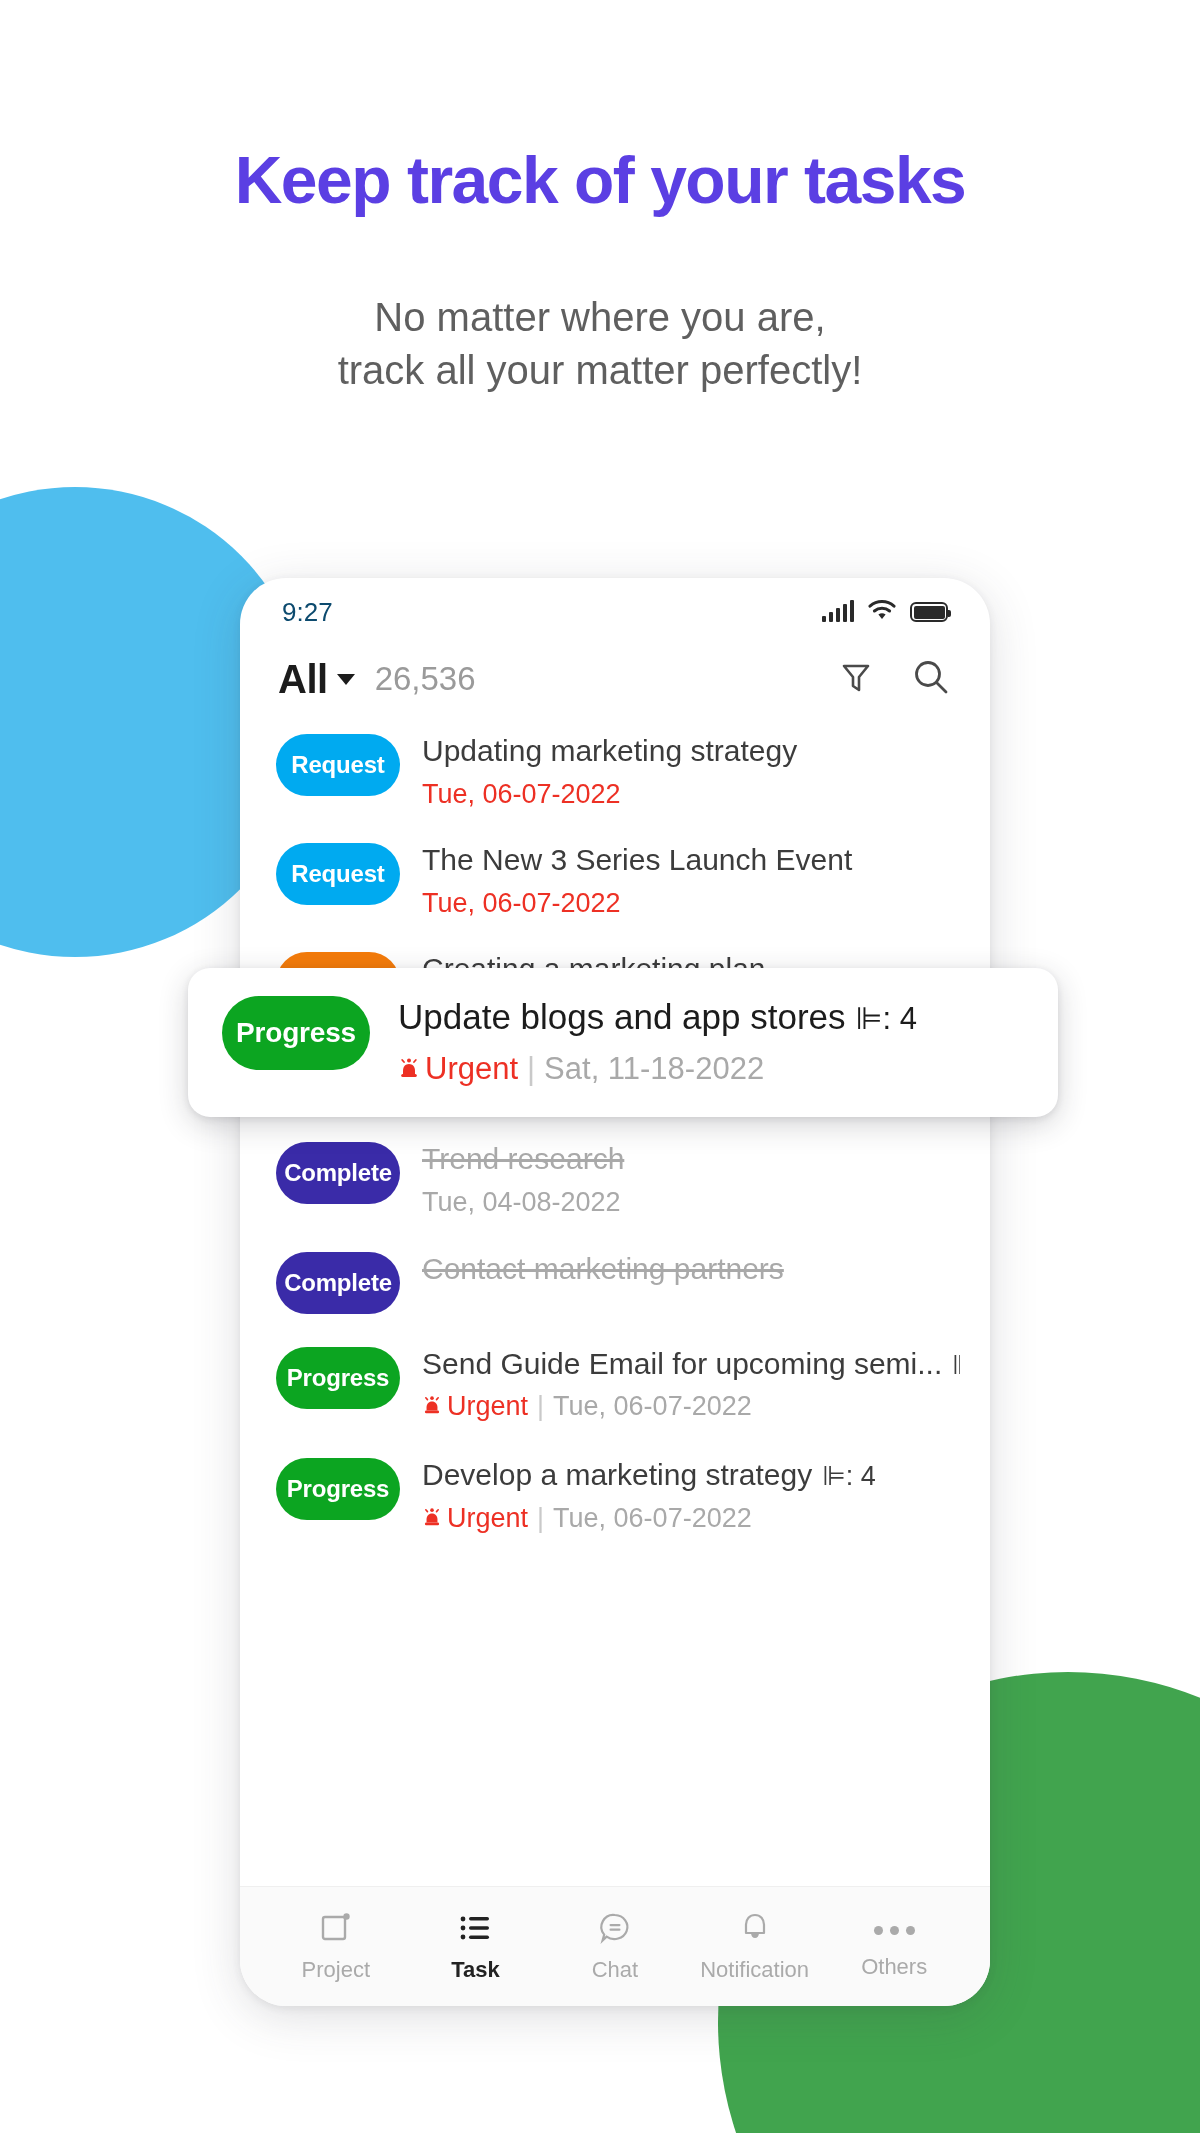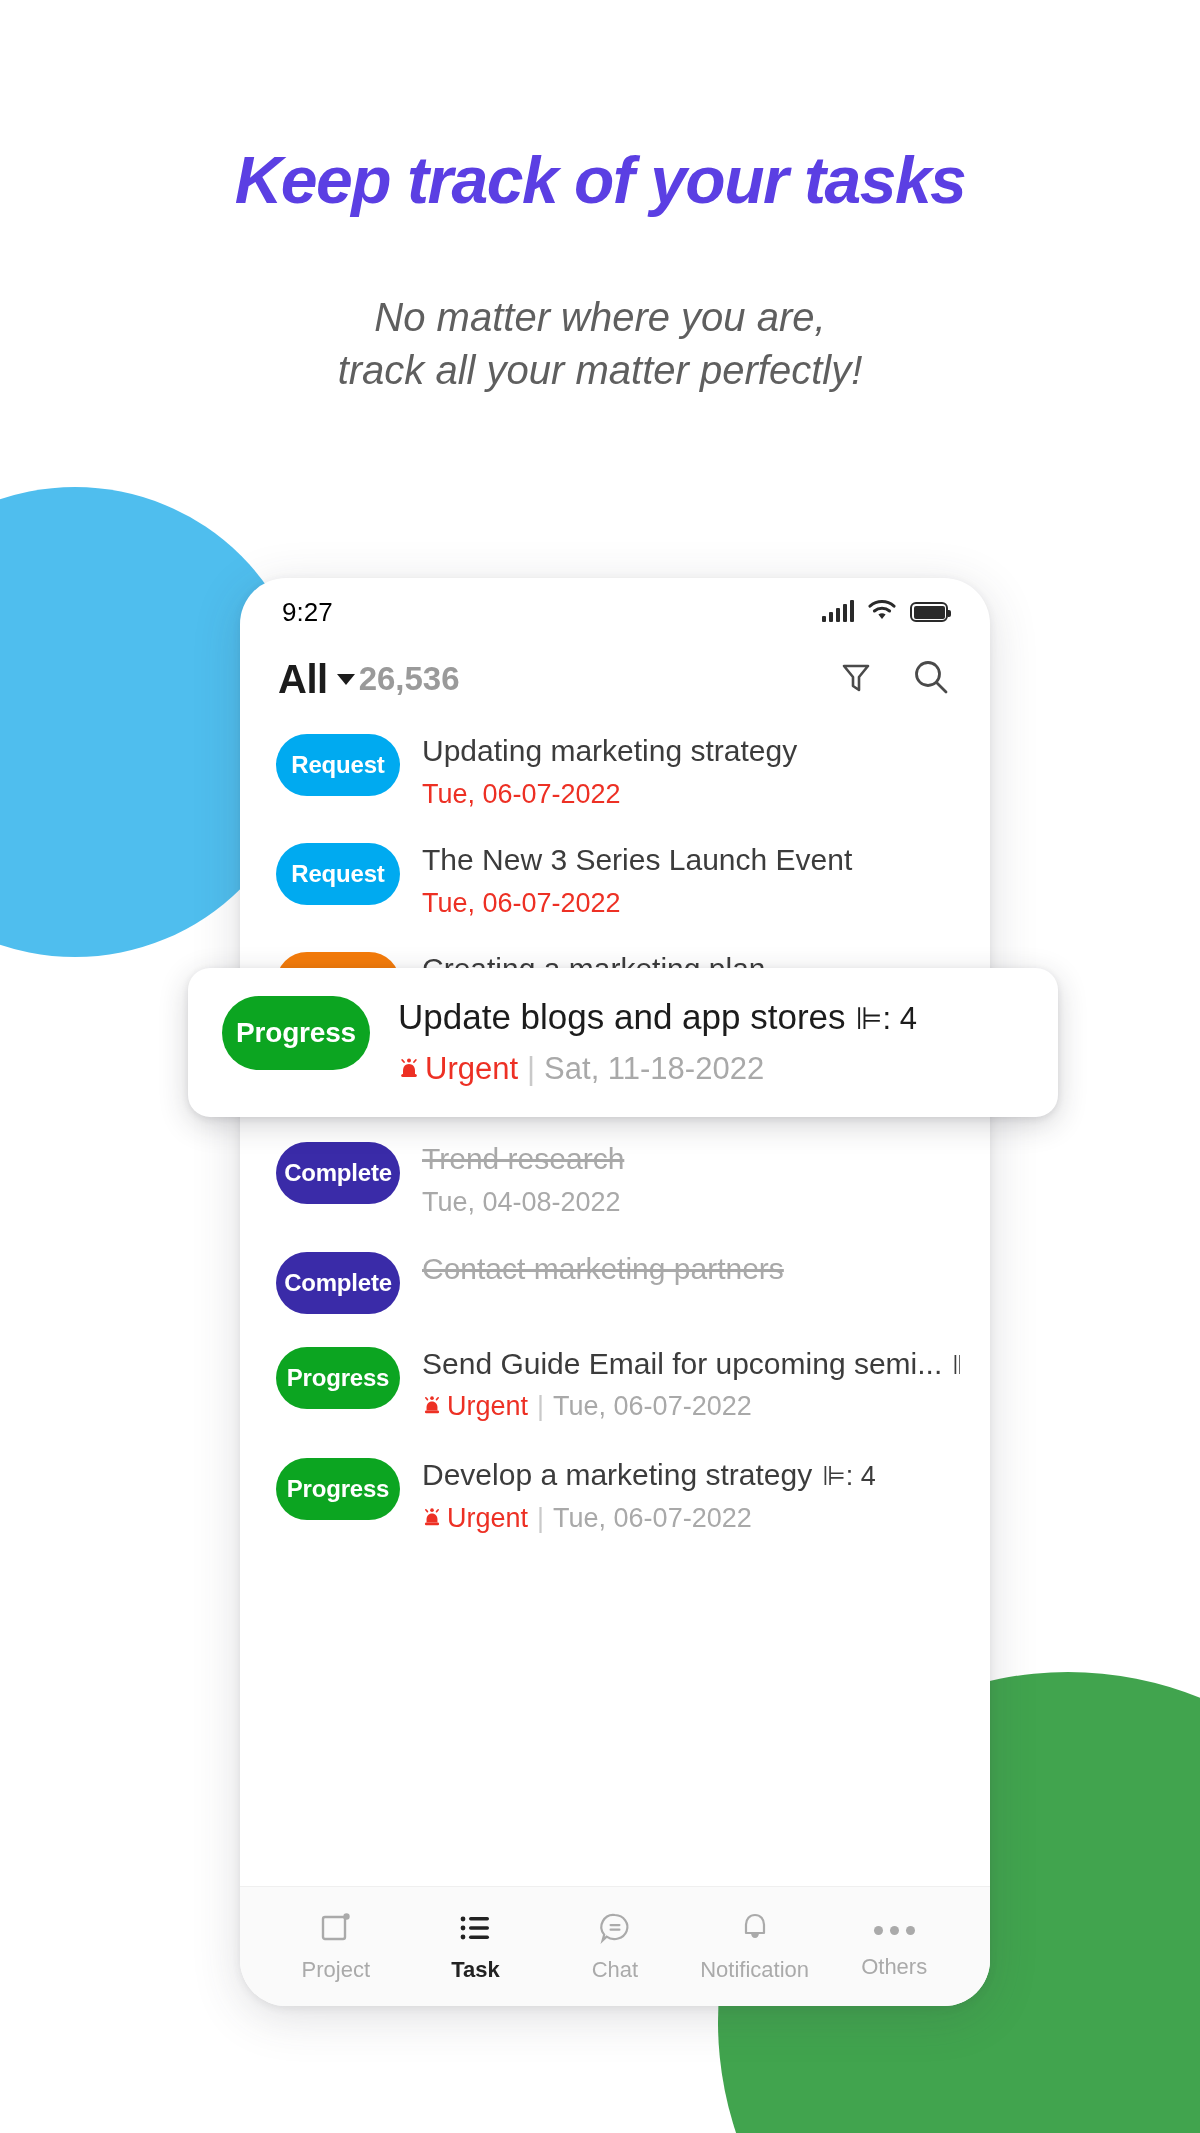--- a/index.html
+++ b/index.html
@@ -39,21 +39,20 @@
   }
 
   
   .hero {
     position: absolute;
     top: 0; left: 0;
     width: 1200px;
     text-align: center;
     z-index: 3;
     padding-top: 146px;
-    font-style: italic;
   }
   .hero-title {
     font-size: 66px;
     font-weight: bold;
     color: #5B3FE3;
     letter-spacing: -1.5px;
     line-height: 1.05;
   }
   .hero-sub {
     margin-top: 76px;
@@ -84,21 +83,21 @@
   .statusbar {
     height: 60px;
     display: flex;
     align-items: center;
     justify-content: space-between;
     padding: 8px 42px 0 42px;
     flex: none;
   }
   .status-time {
     font-size: 26px;
-    color: #000000;
+    color: #0c4a6e;
     font-weight: 400;
   }
   .status-icons {
     display: flex;
     align-items: center;
     gap: 14px;
   }
   .sig { display: flex; align-items: flex-end; gap: 2.5px; height: 20px; }
   .sig i { display: block; width: 4.5px; background: #2a2a2a; border-radius: 1px; }
   .sig i:nth-child(1) { height: 6px; }
@@ -140,22 +139,22 @@
     margin-left: 9px;
     width: 0; height: 0;
     border-left: 9px solid transparent;
     border-right: 9px solid transparent;
     border-top: 11px solid #1c1c1c;
     display: inline-block;
   }
   .hdr-count {
     font-size: 33px;
     color: #9a9a9a;
-    margin-left: 4px;
-    font-weight: 700;
+    margin-left: 20px;
+    font-weight: 400;
   }
   .hdr-spacer { flex: 1; }
   .hdr-icon { margin-left: 34px; cursor: pointer; display: block; }
 
   
   .task-list {
     flex: 1;
     overflow: hidden;
     padding: 0 0 0 0;
     position: relative;

